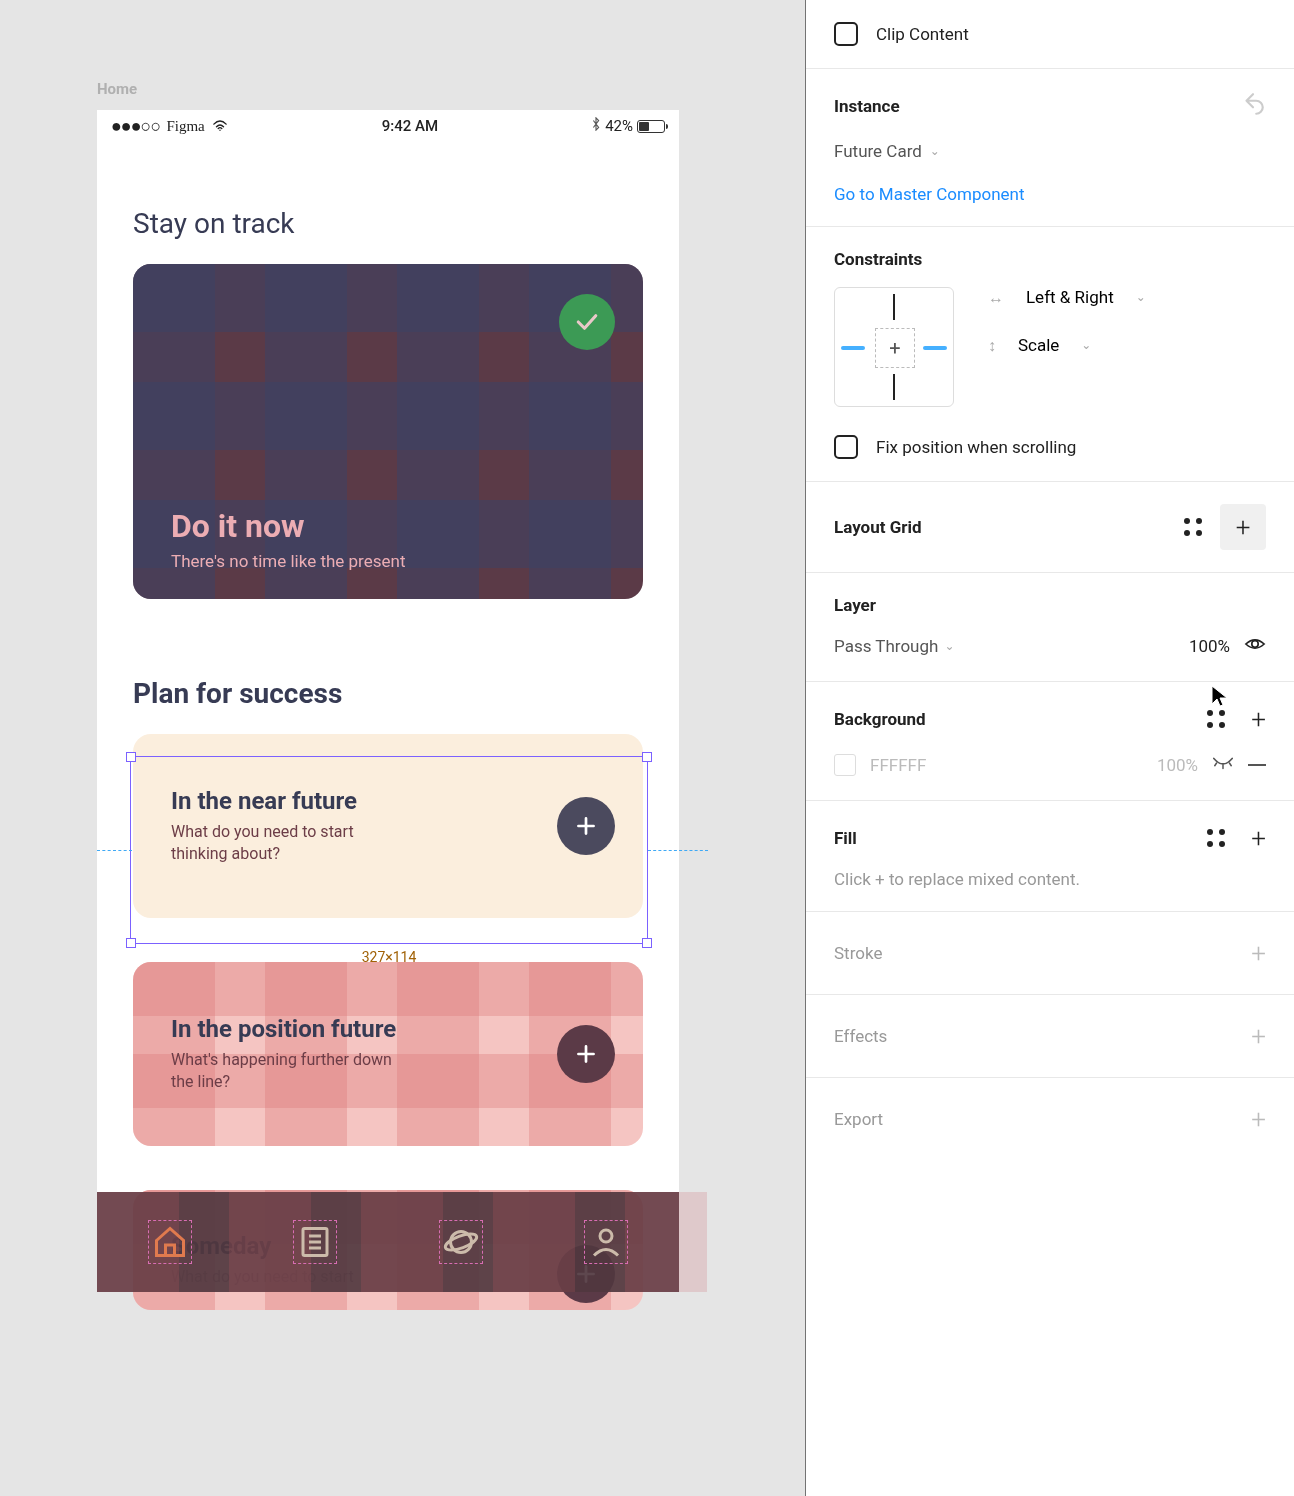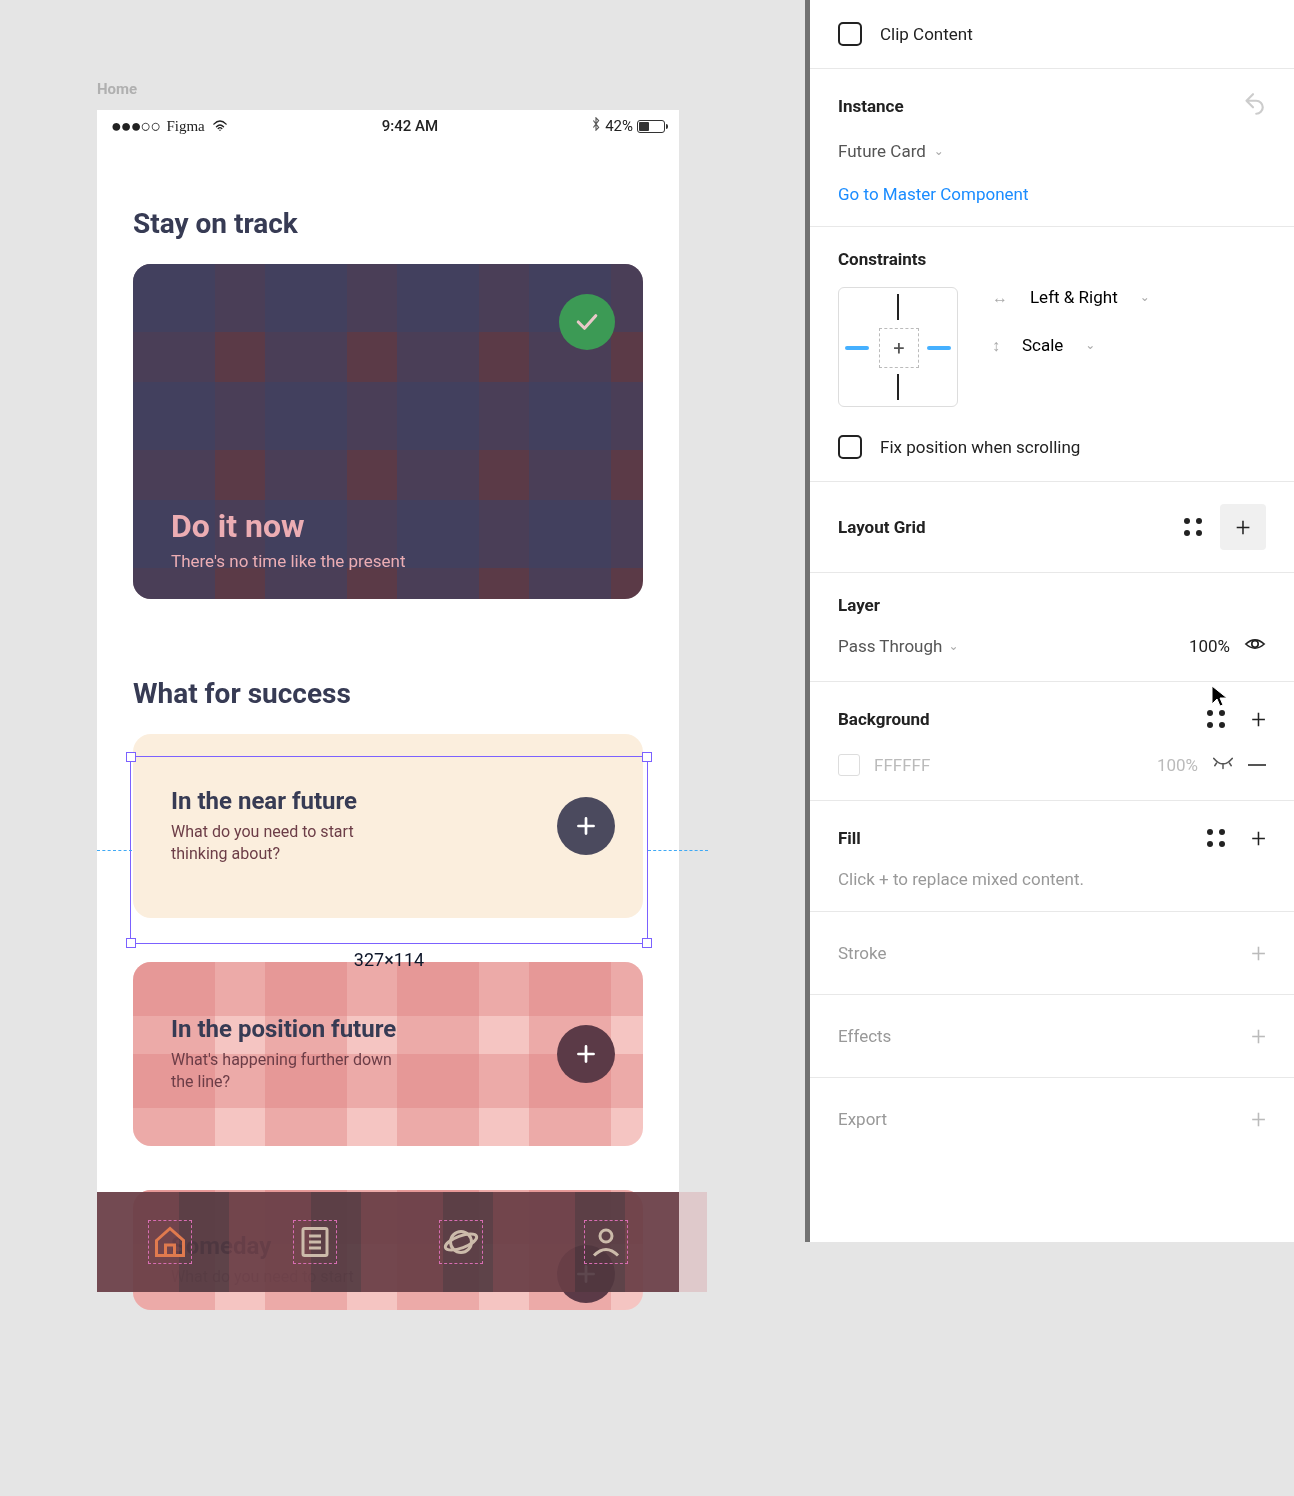--- a/index.html
+++ b/index.html
@@ -18,21 +18,21 @@
 .carrier { font-size: 15px; font-family: Liberation Serif, serif; }
 .wifi-icon { font-size: 16px; }
 .status-time { font-weight: 500; }
 .status-right { display: flex; align-items: center; gap: 4px; }
 .bluetooth { font-size: 15px; color: #555; }
 .battery-pct { font-size: 15px; }
 .battery-icon { width: 28px; height: 13px; border: 1.5px solid #333; border-radius: 3px; position: relative; }
 .battery-icon::after { content: ""; position: absolute; right: -4px; top: 3px; width: 2px; height: 5px; background: #333; border-radius: 0 2px 2px 0; }
 .battery-fill { position: absolute; left: 1px; top: 1px; width: 38%; height: calc(100% - 2px); background: #333; border-radius: 1px; }
 
-.section-title { font-size: 28px; font-weight: 700; color: #373b54; padding: 0 36px; margin-top: 70px; }
+.section-title { font-size: 28px; font-weight: 400; color: #373b54; padding: 0 36px; margin-top: 70px; }
 
 .card1 { margin: 24px 36px 0; height: 335px; border-radius: 18px; background: #5b3a47; position: relative; overflow: hidden; }
 .card1-grid { position: absolute; inset: 0; }
 .card1 .v { position: absolute; top: 0; bottom: 0; width: 82px; background: rgba(60,66,100,0.55); }
 .card1 .h { position: absolute; left: 0; right: 0; height: 68px; background: rgba(60,66,100,0.55); }
 .check-badge { position: absolute; right: 28px; top: 30px; width: 56px; height: 56px; border-radius: 50%; background: #3c9a55; display: flex; align-items: center; justify-content: center; }
 .check-badge svg { width: 30px; height: 30px; }
 .card1-text { position: absolute; left: 38px; bottom: 28px; }
 .card1-title { font-size: 32px; font-weight: 700; color: #ecadb3; }
 .card1-sub { font-size: 17px; color: #ecadb3; margin-top: 6px; }
@@ -56,35 +56,35 @@
 .plus-badge svg { width: 26px; height: 26px; }
 
 
 .selection-box { position: absolute; border: 1.5px solid #7b61ff; pointer-events: none; }
 .sel-handle { position: absolute; width: 10px; height: 10px; background: #fff; border: 1.5px solid #7b61ff; }
 .sel-handle.tl { left: -5px; top: -5px; }
 .sel-handle.tr { right: -5px; top: -5px; }
 .sel-handle.bl { left: -5px; bottom: -5px; }
 .sel-handle.br { right: -5px; bottom: -5px; }
 
-.sel-dims { position: absolute; left: 50%; transform: translateX(-50%); color: #0f172a; font-size: 18px; top: calc(100% + 6px); white-space: nowrap; }
+.sel-dims { position: absolute; left: 50%; transform: translateX(-50%); color: #a16207; font-size: 14px; top: calc(100% + 6px); white-space: nowrap; }
 
 .guide-h { position: absolute; height: 0; border-top: 1.5px dashed #3fa9f5; }
 
 
 .tabbar { position: absolute; left: 0; right: 0; bottom: 0; height: 100px; background: rgba(80,55,63,0.92); display: flex; align-items: center; justify-content: space-around; }
 .tabbar-grid { position: absolute; inset: 0; pointer-events: none; }
 .tabbar-grid .v { position: absolute; top: 0; bottom: 0; width: 82px; background: rgba(200,90,100,0.2); }
 .tab-icon { width: 36px; height: 36px; position: relative; z-index: 2; }
 .tab-icon.active svg { stroke: #e07a4e; }
 .tab-icon svg { stroke: #cba; stroke-width: 2; fill: none; }
 .icon-sel { position: absolute; border: 1px dashed #d86db3; inset: -4px; }
 
 
-.panel { position: absolute; right: 0; top: 0; width: 489px; height: 1242px; background: #fff; border-left: 5px solid #737373; }
+.panel { position: absolute; right: 0; top: 0; width: 489px; height: 1496px; background: #fff; border-left: 1px solid #737373; }
 .panel-section { border-bottom: 1px solid #e8e8e8; padding: 22px 28px; }
 .row { display: flex; align-items: center; gap: 18px; font-size: 17px; color: #222; }
 .checkbox { width: 24px; height: 24px; border: 2px solid #222; border-radius: 5px; flex-shrink: 0; }
 .panel-head { display: flex; align-items: center; justify-content: space-between; }
 .panel-title { font-size: 17px; font-weight: 700; color: #222; }
 .instance-name-row { display: flex; align-items: center; gap: 8px; margin-top: 20px; color: #555; font-size: 17px; }
 .caret { font-size: 12px; color: #aaa; }
 .master-link { color: #1a8cff; font-size: 17px; margin-top: 23px; display: inline-block; }
 .restore-icon { width: 26px; height: 26px; }
 
@@ -177,21 +177,21 @@
         <svg viewBox="0 0 24 24">
             <path d="M5 12 L10 17 L19 7" stroke="#e8c8c8" stroke-width="2.5" fill="none" stroke-linecap="round" stroke-linejoin="round"></path>
           </svg>
       </div>
       <div class="card1-text">
         <div class="card1-title">Do it now</div>
         <div class="card1-sub">There's no time like the present</div>
       </div>
     </div>
 
-    <div class="section-title2">What for success</div>
+    <div class="section-title2">Plan for success</div>
 
     <div style="position:relative;">
       <div class="card-light card-near" style="height:184px;">
         <div class="card-content">
           <div class="card-title-sm">In the near future</div>
           <div class="card-sub-sm">What do you need to start thinking about?</div>
         </div>
         <div class="plus-badge">
           <svg viewBox="0 0 24 24">
               <path d="M12 5 V19 M5 12 H19" stroke="#fff" stroke-width="2.5" stroke-linecap="round"></path>

